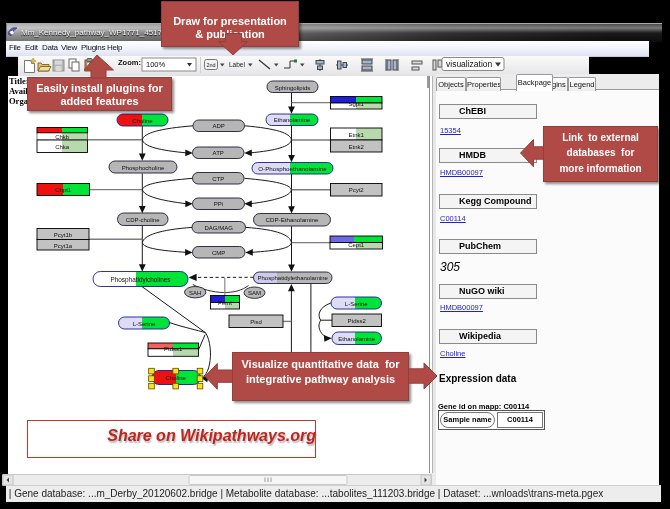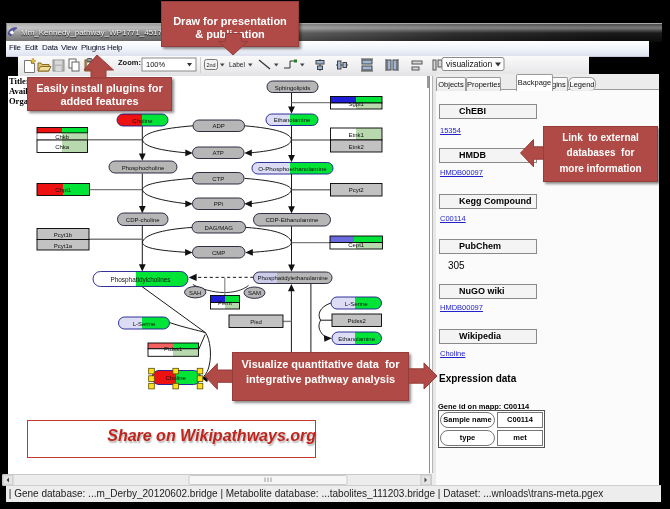--- a/index.html
+++ b/index.html
@@ -27,21 +27,21 @@
   font-size:10px;color:#222;line-height:15px;white-space:nowrap;overflow:hidden;}
 
 .tab{position:absolute;height:13px;background:linear-gradient(#fdfdfd,#ececec);border:1px solid #9a9a9a;
   border-bottom:none;font-size:7.5px;color:#111;text-align:center;line-height:13px;white-space:nowrap;
   border-radius:2px 2px 0 0;overflow:hidden;}
 #tabline{left:436px;top:89px;width:223px;height:1px;background:#9a9a9a;}
 
 .hdrbox{position:absolute;left:3px;width:77px;height:13px;border:1px solid #8a8a8a;background:#f4f4f4;
   font-size:9px;font-weight:bold;color:#000;line-height:13px;padding-left:19px;white-space:nowrap;overflow:hidden;}
 .plink{position:absolute;left:4px;font-size:7.5px;font-weight:normal;color:#2222cc;text-decoration:underline;}
-.ptext{position:absolute;left:12px;font-size:10px;color:#000;}
+.ptext{position:absolute;left:4px;font-size:12px;color:#000;font-style:italic;}
 
 .callout{position:absolute;background:#b04a46;color:#fff;font-weight:bold;text-align:center;
   box-shadow:1.5px 2px 2.5px rgba(0,0,0,.45);border:1px solid #943d3a;white-space:nowrap;}
 
 #xtable{position:absolute;left:2px;top:336px;border:1px solid #555;background:#fff;display:inline-block;}
 #xtable .row{display:flex;}
 #xtable .cell{border:1px solid #777;margin:1px;height:14px;line-height:14px;text-align:center;
   font-size:7.5px;font-weight:bold;color:#000;white-space:nowrap;overflow:hidden;}
 #xtable .c1{width:53px;border-radius:8px;}
 #xtable .c2{width:44px;}
@@ -371,44 +371,40 @@
 </svg>
 </div>
 <div id="splitter" class="abs"></div>
 <div class="abs" style="left:429px;top:76px;width:1px;height:398px;background:#8f8f8f;"></div>
 <div id="panel" class="abs">
   <div id="tabline" class="abs" style="left:0;top:15px;width:223px"></div>
   <div class="tab" style="left:0px;top:3px;width:28px;">Objects</div>
   <div class="tab" style="left:30px;top:3px;width:33px;">Properties</div>
   <div class="tab" style="left:80px;top:0px;width:35px;height:16px;line-height:15px;background:#fff;z-index:2;">Backpage</div>
   <div class="tab" style="left:103px;top:3px;width:27px;">Plugins</div>
-  <div class="tab" style="left:132px;top:3px;width:26px;border-radius:6px;">Legend</div>
+  <div class="tab" style="left:132px;top:3px;width:26px;">Legend</div>
   <div class="hdrbox" style="top:30px;">ChEBI</div>
   <div class="plink" style="top:52px;">15354</div>
   <div class="hdrbox" style="top:74px;">HMDB</div>
   <div class="plink" style="top:94px;">HMDB00097</div>
   <div class="hdrbox" style="top:120px;">Kegg Compound</div>
   <div class="plink" style="top:140px;">C00114</div>
   <div class="hdrbox" style="top:165px;">PubChem</div>
   <div class="ptext" style="top:186px;">305</div>
   <div class="hdrbox" style="top:210px;">NuGO wiki</div>
   <div class="plink" style="top:229px;">HMDB00097</div>
   <div class="hdrbox" style="top:255px;">Wikipedia</div>
   <div class="plink" style="top:275px;">Choline</div>
   <div class="abs" style="left:3px;top:299px;font-size:10px;font-weight:bold;">Expression data</div>
   <div class="abs" style="left:2px;top:328px;font-size:7.5px;font-weight:bold;">Gene id on mapp: C00114</div>
   <div id="xtable">
     <div class="row">
         <div class="cell c1">Sample name</div>
         <div class="cell c2">C00114</div>
       </div>
-    <div class="row">
-        <div class="cell c1">type</div>
-        <div class="cell c2">met</div>
-      </div>
   </div>
 </div>
 <div class="abs" style="left:429px;top:473px;width:7px;height:13px;background:#ececec;"></div>
 <div id="hscroll" class="abs">
   <svg width="428" height="10" viewBox="0 0 428 10" style="position:absolute;left:0;top:0">
     <rect x="0" y="0" width="10" height="10" fill="#e4e4e4" stroke="#bcbcbc" stroke-width=".8"></rect>
     <path d="M6 2.5 L3.5 5 L6 7.5 Z" fill="#444"></path>
     <rect x="418" y="0" width="10" height="10" fill="#e4e4e4" stroke="#bcbcbc" stroke-width=".8"></rect>
     <path d="M421.5 2.5 L424 5 L421.5 7.5 Z" fill="#444"></path>
     <rect x="186" y="0.5" width="158" height="9" rx="1.5" style="fill:#f6f6f6" stroke="#c0c0c0" stroke-width=".8"></rect>

